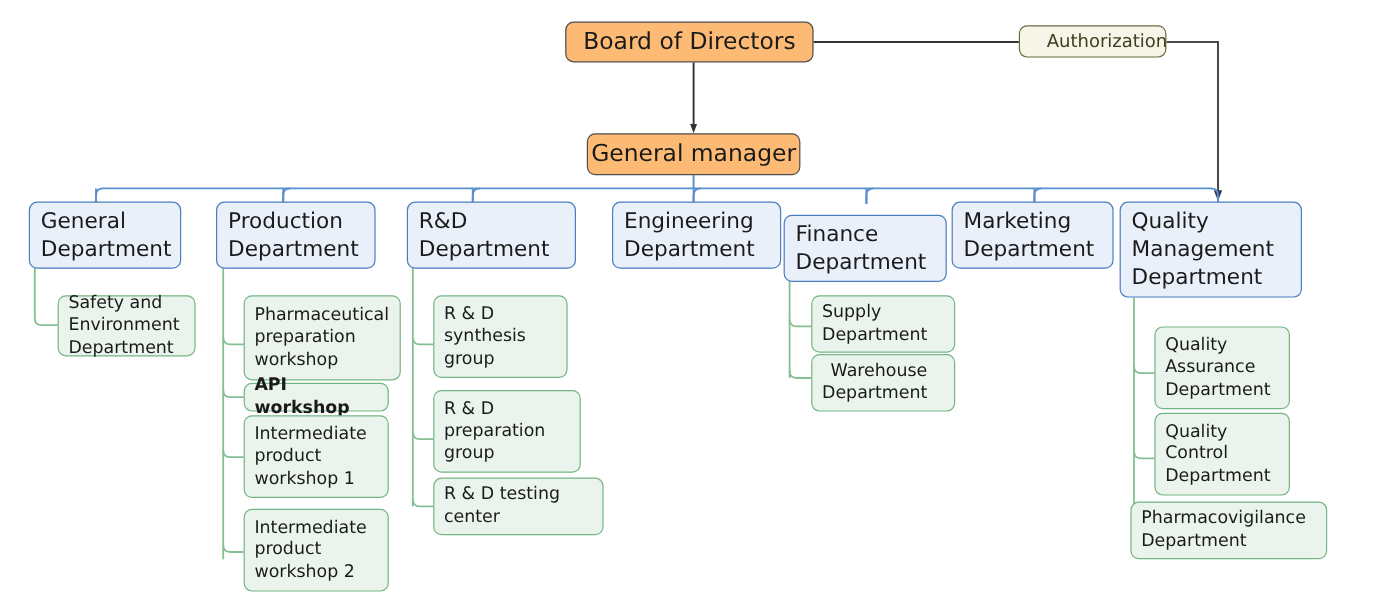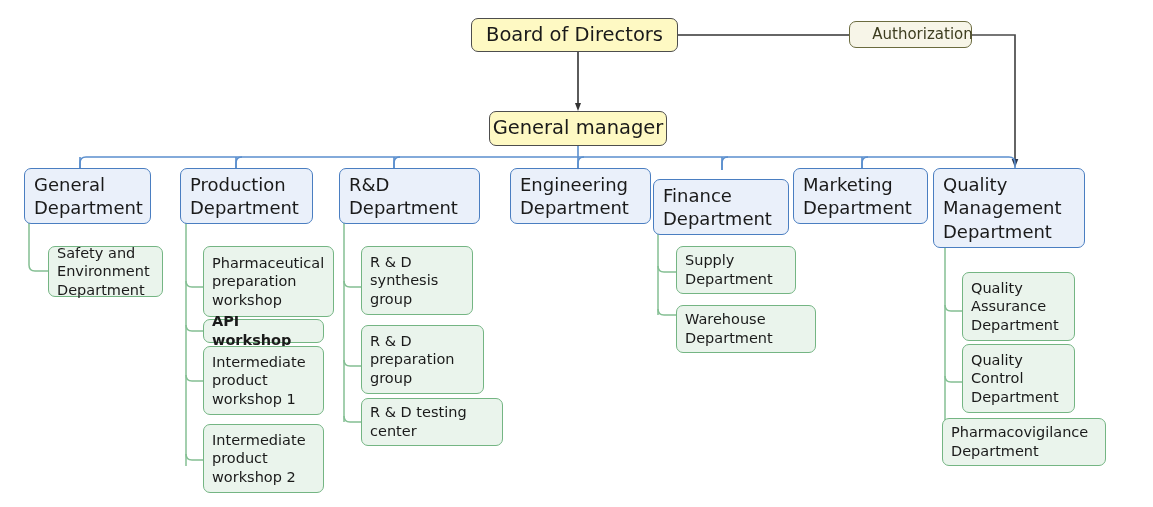--- a/index.html
+++ b/index.html
@@ -27,21 +27,21 @@
     position: absolute;
     box-sizing: border-box;
     border-radius: 7px;
     display: flex;
     align-items: center;
     line-height: 1.28;
     white-space: pre-line;
     z-index: 3;
   }
   .node-root {
-    background: #fef9c3;
+    background: #fdba74;
     border: 1.3px solid #4d4d4d;
     color: #1a1a1a;
     font-size: 19.5px;
     justify-content: center;
     text-align: center;
   }
   .node-auth {
     background: #f7f5e8;
     border: 1.3px solid #6b6b3f;
     color: #3d3d1f;
@@ -201,21 +201,21 @@
   <div class="node node-sub" style="left:361px; top:325px; width:123px; height:69px;">R &amp; D
 preparation
 group</div>
 
   <div class="node node-sub" style="left:361px; top:398px; width:142px; height:48px;">R &amp; D testing
 center</div>
 
   <div class="node node-sub" style="left:676px; top:246px; width:120px; height:48px;">Supply
 Department</div>
 
-  <div class="node node-sub" style="left:676px; top:305px; width:140px; height:48px;">Warehouse
+  <div class="node node-sub" style="left:676px; top:295px; width:120px; height:48px;text-align:right;">Warehouse
 Department</div>
 
   <div class="node node-sub" style="left:962px; top:272px; width:113px; height:69px;">Quality
 Assurance
 Department</div>
 
   <div class="node node-sub" style="left:962px; top:344px; width:113px; height:69px;">Quality
 Control
 Department</div>
 

